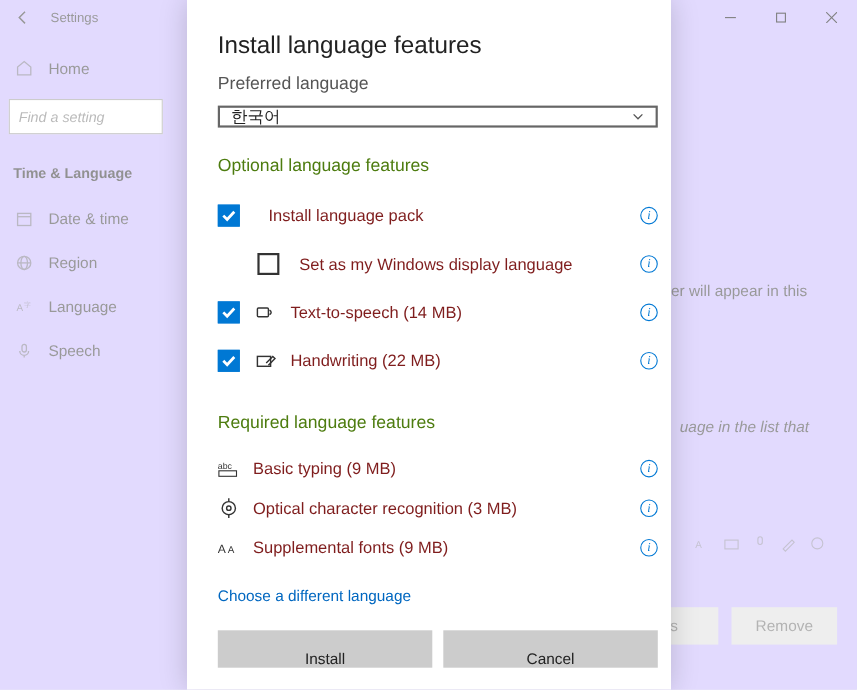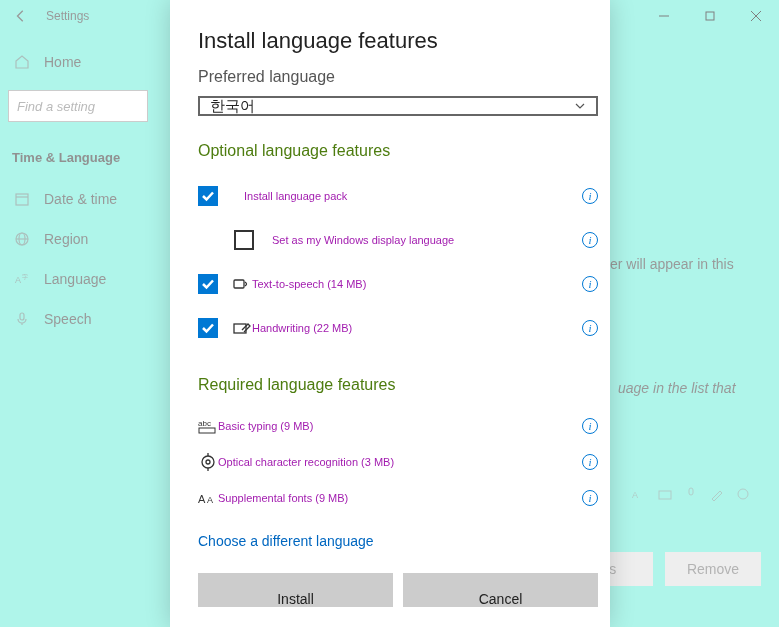--- a/index.html
+++ b/index.html
@@ -1,19 +1,19 @@
 <!DOCTYPE html>
 <html><head>
 <meta charset="utf-8">
 <style>
 * { box-sizing: border-box; margin: 0; padding: 0; font-family: "Segoe UI", sans-serif; }
 body { width: 779px; height: 627px; background: #f3f3f3; position: relative; overflow: hidden; }
 
 
-.bg-window { position: absolute; inset: 0; background: #5eead4; }
+.bg-window { position: absolute; inset: 0; background: #c4b5fd; }
 .bg-titlebar { height: 32px; display: flex; align-items: center; justify-content: space-between; }
 .bg-titlebar-left { display: flex; align-items: center; gap: 18px; padding-left: 14px; }
 .bg-back { width: 14px; height: 14px; }
 .bg-title { font-size: 12px; color: #333; }
 .win-controls { display: flex; height: 32px; }
 .win-btn { width: 46px; display: flex; align-items: center; justify-content: center; }
 .win-btn svg { width: 10px; height: 10px; }
 
 .bg-body { display: flex; }
 .bg-side { width: 148px; padding: 12px 8px 0 8px; }
@@ -40,22 +40,22 @@
 .dlg-sub { font-size: 16px; color: #555; margin-top: 14px; }
 .dlg-select { margin-top: 10px; border: 2px solid #666; height: 20px; display: flex; align-items: center; justify-content: space-between; padding: 0 10px; font-size: 15px; color: #222; }
 .dlg-select .chev { width: 12px; height: 12px; }
 
 .opt-header { font-size: 16px; color: #4d7c0f; margin-top: 26px; margin-bottom: 14px; }
 .row { display: flex; align-items: center; height: 44px; }
 .check { width: 20px; height: 20px; border: 2px solid #333; display: flex; align-items: center; justify-content: center; flex-shrink: 0; }
 .check.on { background: #0078d4; border-color: #0078d4; }
 .check.on svg { stroke: #fff; }
 .row-indent { width: 36px; flex-shrink: 0; }
-.row-icon { width: 20px; height: 20px; flex-shrink: 0; display: flex; align-items: center; justify-content: center; }
-.row-label { flex: 1; font-size: 11px; color: #a21caf; }
+.row-icon { width: 20px; height: 20px; margin-right: 12px; flex-shrink: 0; display: flex; align-items: center; justify-content: center; }
+.row-label { flex: 1; font-size: 15px; color: #7f1d1d; }
 .info { width: 16px; height: 16px; border: 1.5px solid #0078d4; border-radius: 50%; display: flex; align-items: center; justify-content: center; color: #0078d4; font-size: 11px; font-style: italic; font-family: serif; flex-shrink: 0; }
 
 .link { color: #0067c0; font-size: 14px; margin-top: auto; }
 .dlg-buttons { display: flex; gap: 10px; margin-top: 24px; }
 .dlg-btn { flex: 1; height: 34px; background: #ccc; display: flex; align-items: flex-end; justify-content: center; font-size: 14px; color: #222; }
 
 svg { display: block; }
 </style>
 </head>
 <body>

